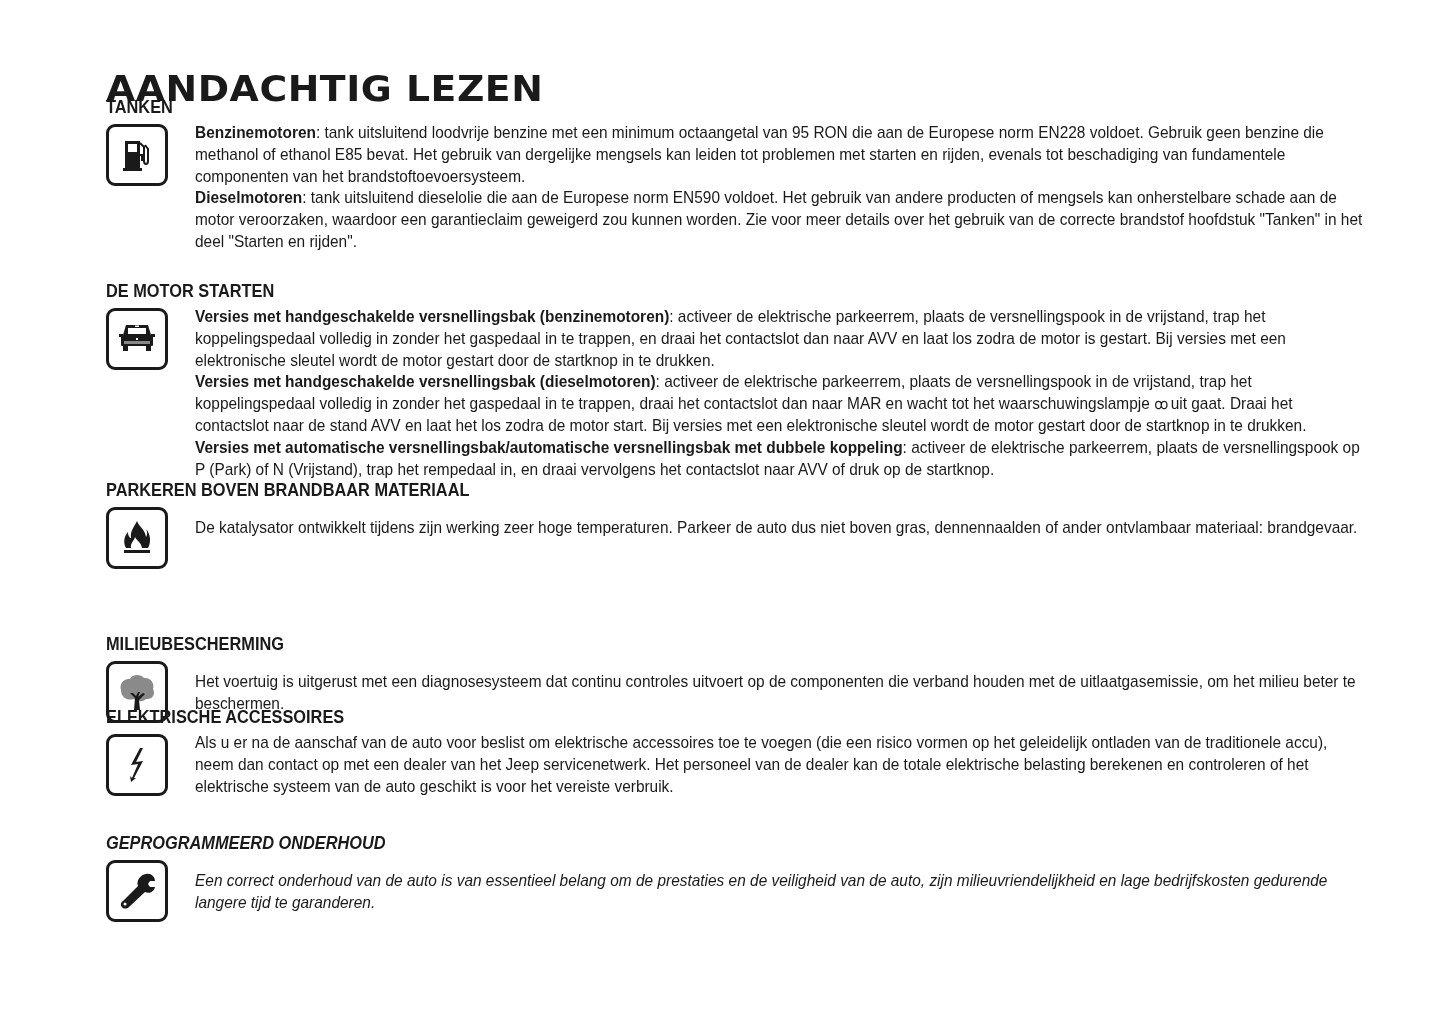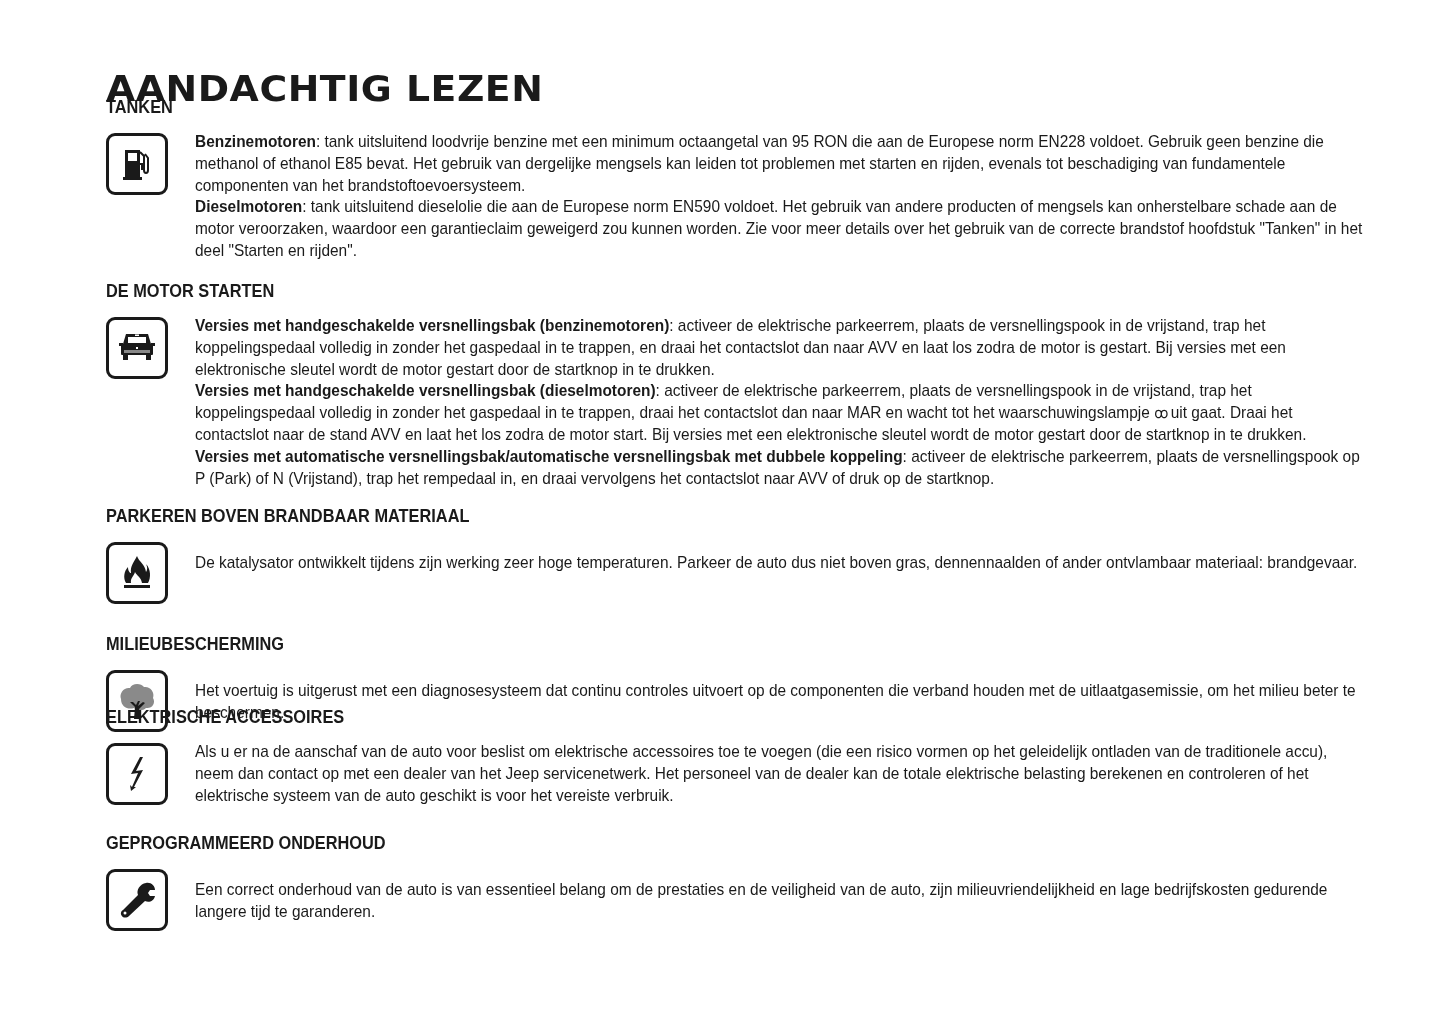--- a/index.html
+++ b/index.html
@@ -12,21 +12,21 @@
     font-family: "DejaVu Sans", sans-serif; font-weight: bold;
     font-size: 36px; letter-spacing: 0.5px; color: #1a1a1a;
     transform: scaleX(1.05); transform-origin: left top;
   }
   .section { position: absolute; left: 106px; width: 1270px; }
   .section-title {
     font-family: "Liberation Sans", sans-serif; font-weight: bold;
     font-size: 19px; line-height: 22px; color: #1a1a1a;
     transform: scaleX(0.86); transform-origin: left top; white-space: nowrap;
   }
-  .section-body { position: relative; margin-top: 13px; }
+  .section-body { position: relative; margin-top: 4px; }
   .icon-box {
     position: absolute; left: 0; top: 2px; width: 62px; height: 62px;
     border: 3.5px solid #1a1a1a; border-radius: 9px; box-sizing: border-box;
     background: #fff; display: flex; align-items: center; justify-content: center;
   }
   .icon-box svg { width: 44px; height: 44px; }
   .text {
     margin-left: 89px; font-size: 16.6px; line-height: 21.8px; color: #1a1a1a;
     transform: scaleX(0.93); transform-origin: left top; width: 1260px;
   }
@@ -76,21 +76,21 @@
       </svg>
     </div>
     <div class="text">
       <p><b>Versies met handgeschakelde versnellingsbak (benzinemotoren)</b><span>: activeer de elektrische parkeerrem, plaats de versnellingspook in de vrijstand, trap het koppelingspedaal volledig in zonder het gaspedaal in te trappen, en draai het contactslot dan naar AVV en laat los zodra de motor is gestart. Bij versies met een elektronische sleutel wordt de motor gestart door de startknop in te drukken.</span></p>
       <p><b>Versies met handgeschakelde versnellingsbak (dieselmotoren)</b><span>: activeer de elektrische parkeerrem, plaats de versnellingspook in de vrijstand, trap het koppelingspedaal volledig in zonder het gaspedaal in te trappen, draai het contactslot dan naar MAR en wacht tot het waarschuwingslampje</span> <span class="warn-glyph">ꝏ</span><span> uit gaat. Draai het contactslot naar de stand AVV en laat het los zodra de motor start. Bij versies met een elektronische sleutel wordt de motor gestart door de startknop in te drukken.</span></p>
       <p><b>Versies met automatische versnellingsbak/automatische versnellingsbak met dubbele koppeling</b><span>: activeer de elektrische parkeerrem, plaats de versnellingspook op P (Park) of N (Vrijstand), trap het rempedaal in, en draai vervolgens het contactslot naar AVV of druk op de startknop.</span></p>
     </div>
   </div>
 </section>
 
-<section class="section" style="top:505px;">
+<section class="section" style="top:479px;">
   <div class="section-title">PARKEREN BOVEN BRANDBAAR MATERIAAL</div>
   <div class="section-body">
     <div class="icon-box">
       <svg viewBox="0 0 44 44">
         <path d="M22 5 C24 11 30 13 31 21 C33 18 32 15 31 13 C36 18 36 27 33 32 L11 32 C8 27 9 20 13 16 C13 20 15 22 16 22 C15 15 19 11 22 5 Z" fill="#1a1a1a"></path>
         <path d="M16 32 C15 27 19 25 20 21 C22 25 26 26 27 32 Z" fill="#fff"></path>
         <rect x="9" y="34" width="26" height="3" fill="#1a1a1a"></rect>
       </svg>
     </div>
     <div class="text" style="padding-top:12px;">
@@ -121,21 +121,21 @@
       <svg viewBox="0 0 44 44">
         <path d="M25 5 L16 22 L23 21 L17 35 L15 33 L16 39 L21 35 L19 35 L28 18 L21 19 L28 5 Z" fill="#1a1a1a"></path>
       </svg>
     </div>
     <div class="text">
       <p>Als u er na de aanschaf van de auto voor beslist om elektrische accessoires toe te voegen (die een risico vormen op het geleidelijk ontladen van de traditionele accu), neem dan contact op met een dealer van het Jeep servicenetwerk. Het personeel van de dealer kan de totale elektrische belasting berekenen en controleren of het elektrische systeem van de auto geschikt is voor het vereiste verbruik.</p>
     </div>
   </div>
 </section>
 
-<section class="section" style="top:832px;">
+<section class="section" style="top:832px;font-style:italic;">
   <div class="section-title">GEPROGRAMMEERD ONDERHOUD</div>
   <div class="section-body">
     <div class="icon-box">
       <svg viewBox="0 0 44 44">
         <path d="M31 5 C36 4 40 8 40 12 L35 12 L33 15 L35 18 L40 18 C39 23 34 25 30 23 L14 38 C12 40 8 40 7 38 C5 36 6 33 8 32 L23 17 C21 12 25 6 31 5 Z" fill="#1a1a1a"></path>
         <circle cx="10" cy="35" r="1.5" fill="#fff"></circle>
       </svg>
     </div>
     <div class="text" style="padding-top:12px;">
       <p>Een correct onderhoud van de auto is van essentieel belang om de prestaties en de veiligheid van de auto, zijn milieuvriendelijkheid en lage bedrijfskosten gedurende langere tijd te garanderen.</p>

